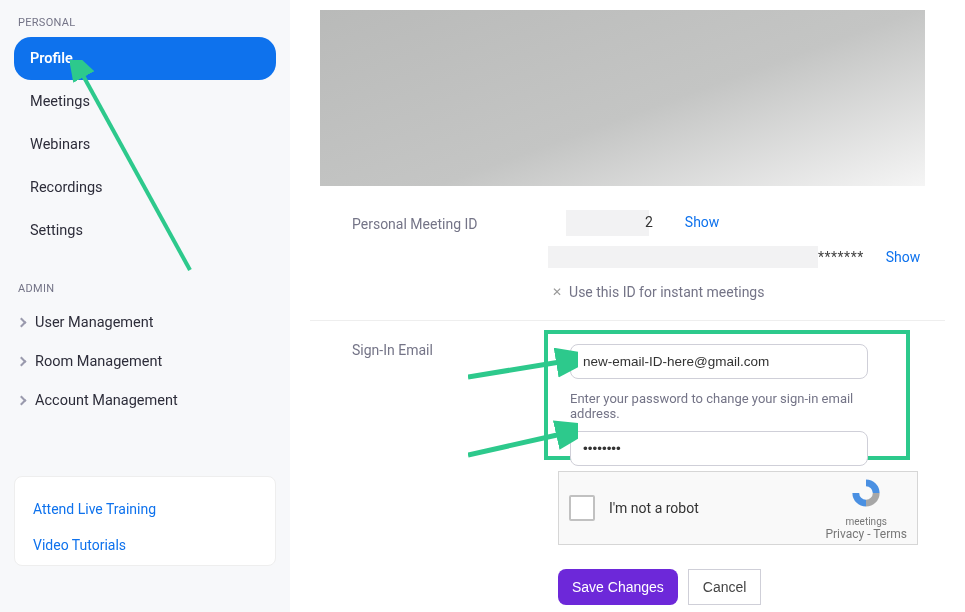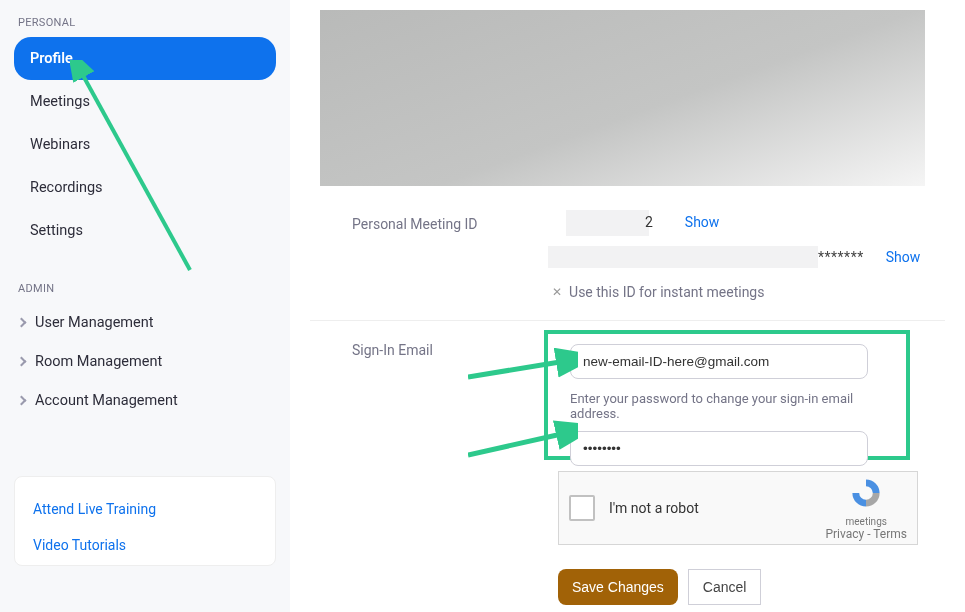--- a/index.html
+++ b/index.html
@@ -152,21 +152,21 @@
     }
     .rc-check { width: 26px; height: 26px; border: 2px solid #c1c1c1; background:#fff; border-radius:2px; margin-right: 14px; cursor:pointer;}
     .rc-label { font-size: 14px; color: #333; flex:1; }
     .rc-right { text-align:center; }
     .rc-logo { width:34px; height:34px; margin: 0 auto 2px; }
     .rc-badge { font-size: 10px; color: #777; }
     .rc-terms { font-size: 12px; color: #777; }
 
     .buttons-row { position:absolute; top: 569px; left: 268px; display:flex; gap: 10px; }
     .btn-primary {
-      background: #a16207; color:#fff; border:none;
+      background: #6d28d9; color:#fff; border:none;
       font-size: 14px; padding: 10px 14px; border-radius: 8px;
       cursor:pointer;
     }
     .btn-secondary {
       background:#fff; color:#444; border:1px solid #cfcfd8;
       font-size: 14px; padding: 9px 14px; border-radius: 0;
       cursor:pointer;
     }
 
     

